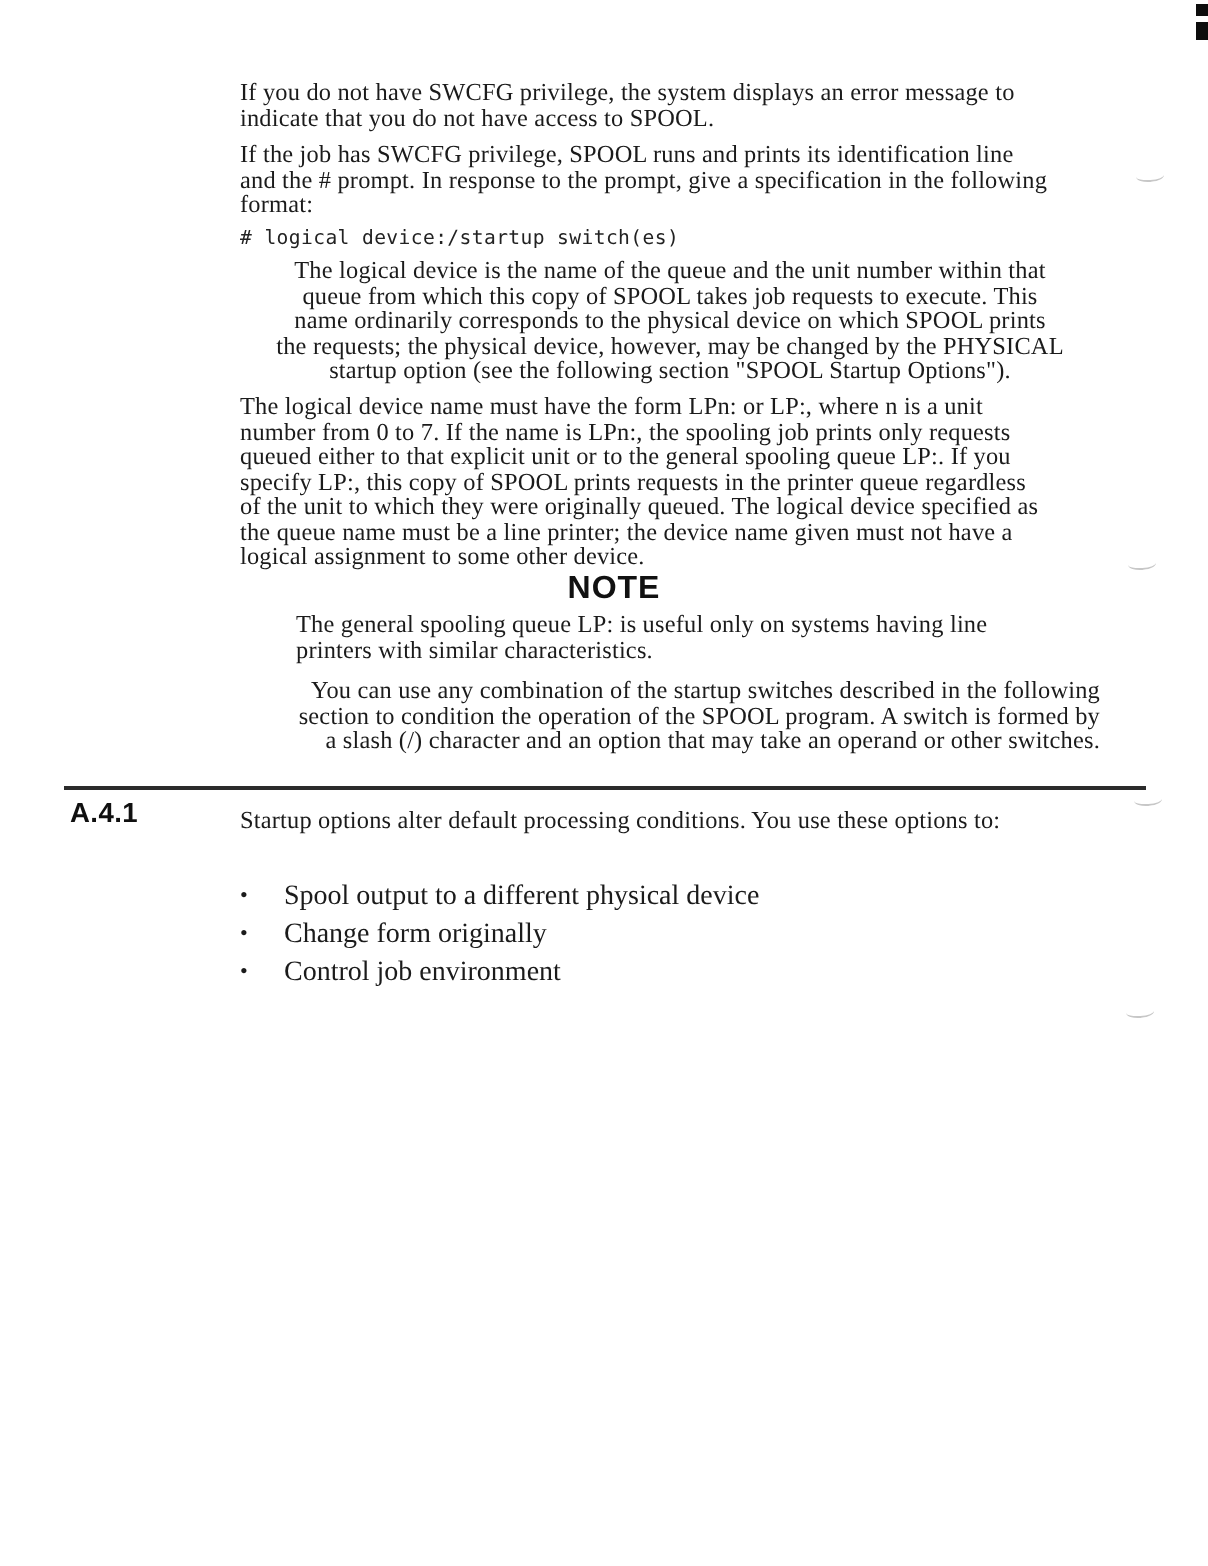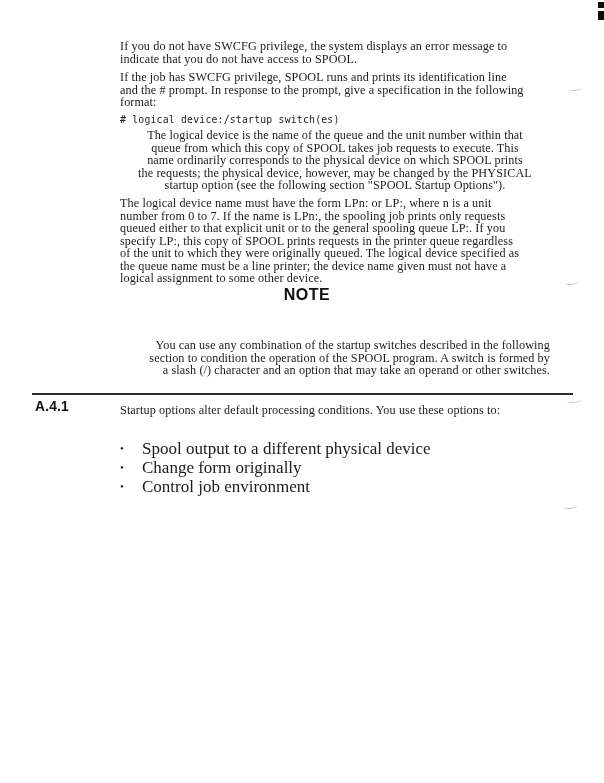--- a/index.html
+++ b/index.html
@@ -85,21 +85,21 @@
     height: 19px;
     align-items: flex-start;
   }
   .bullet-marker {
     width: 22px;
     flex: 0 0 22px;
     font-size: 11px;
     line-height: 13px;
   }
   .bullet-text {
-    font-size: 17px;
+    font-size: 14px;
     line-height: 13px;
   }
   .footer {
     position: absolute;
     left: 55px;
     top: 738px;
     display: flex;
     gap: 14px;
     font-family: "Liberation Sans", sans-serif;
     font-weight: bold;
@@ -167,20 +167,22 @@
   <div class="block body-col p4">The logical device name must have the form LPn: or LP:, where n is a unit
 number from 0 to 7. If the name is LPn:, the spooling job prints only requests
 queued either to that explicit unit or to the general spooling queue LP:. If you
 specify LP:, this copy of SPOOL prints requests in the printer queue regardless
 of the unit to which they were originally queued. The logical device specified as
 the queue name must be a line printer; the device name given must not have a
 logical assignment to some other device.</div>
 
   <div class="note-heading">NOTE</div>
 
+  <div class="block note-body">The general spooling queue LP: is useful only on systems having line
+printers with similar characteristics.</div>
 
   <div class="block body-col p5">You can use any combination of the startup switches described in the following
 section to condition the operation of the SPOOL program. A switch is formed by
 a slash (/) character and an option that may take an operand or other switches.</div>
 
   <div class="rule"></div>
 
   <div class="section-heading">
     <span>A.4.1</span>
   </div>

